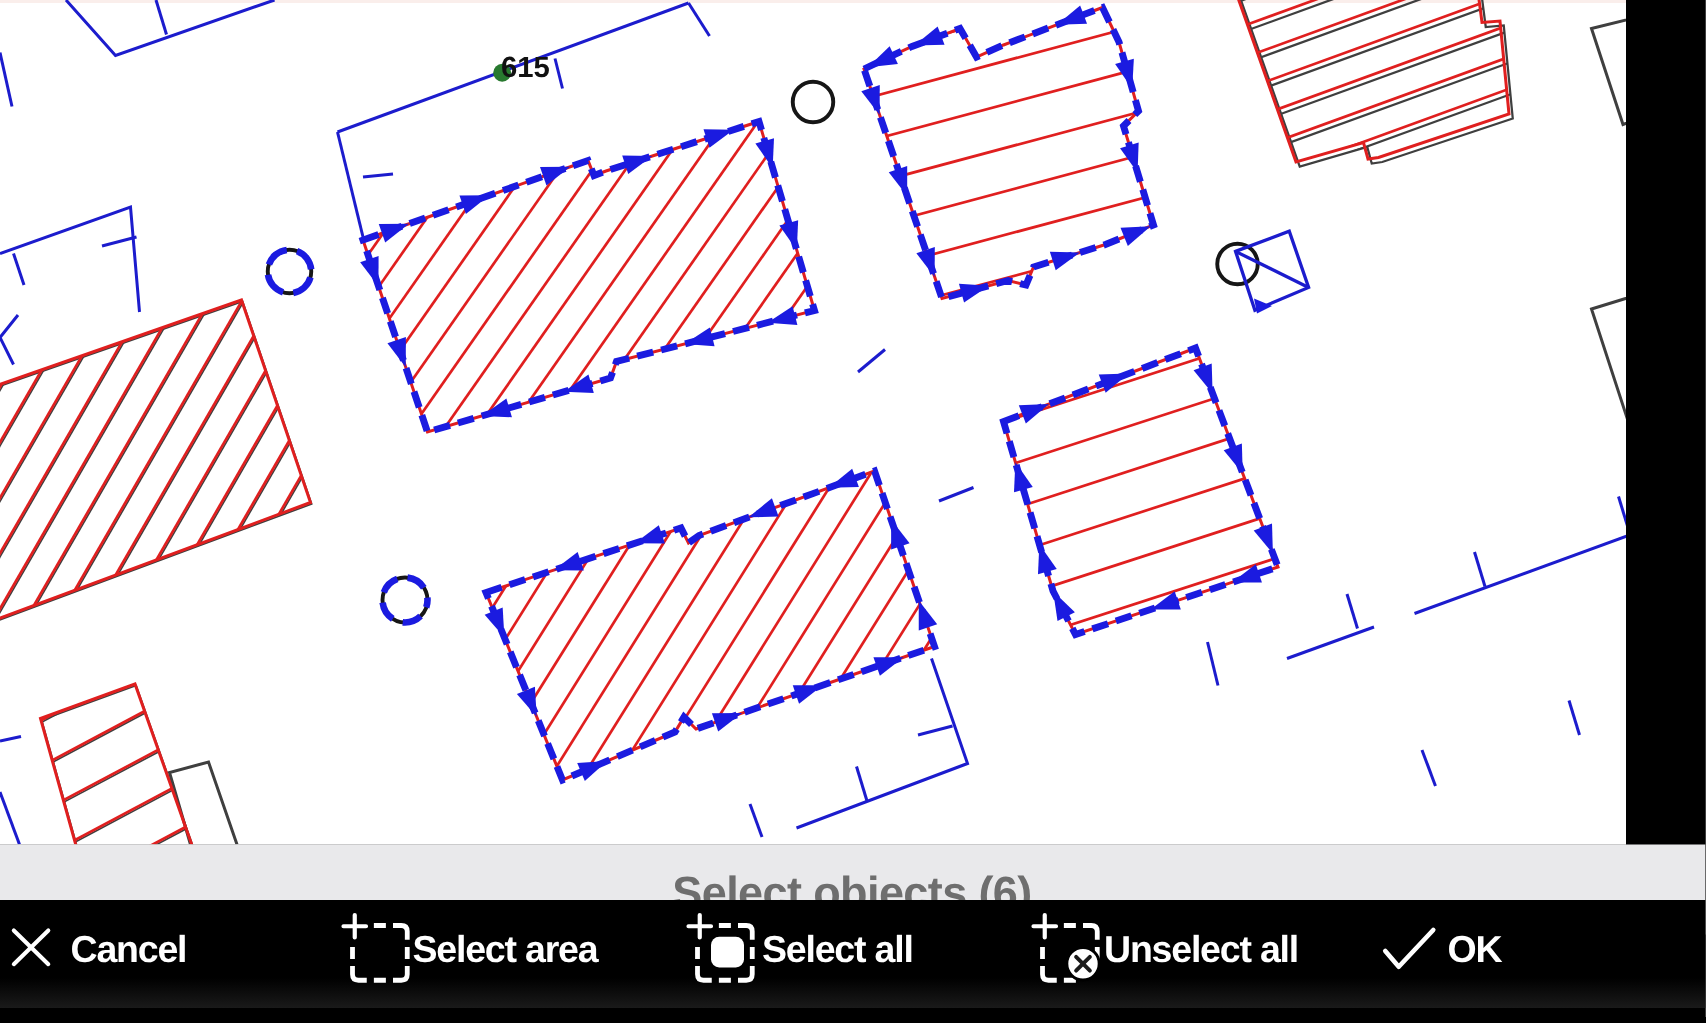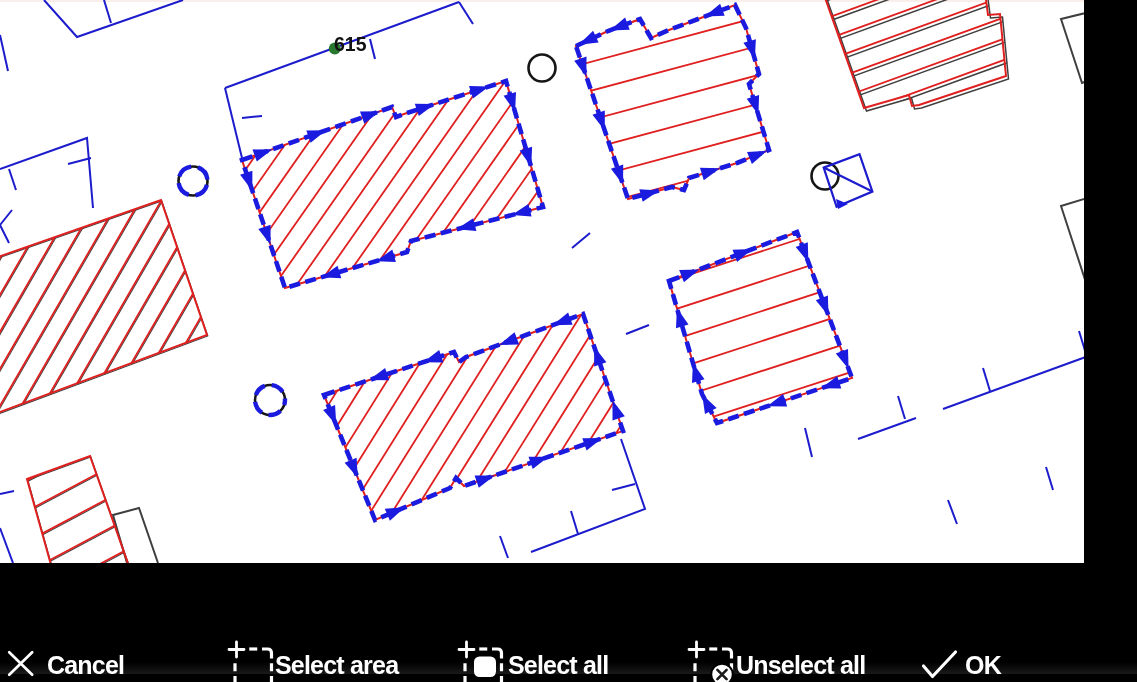--- a/index.html
+++ b/index.html
@@ -1,19 +1,19 @@
 <!DOCTYPE html>
 <html><head><meta charset="utf-8">
 <style>
 html,body{margin:0;padding:0;background:#000;width:1137px;height:682px;overflow:hidden}
 *{box-sizing:border-box}
 .wrap{position:relative;width:1137px;height:682px;font-family:"Liberation Sans",sans-serif}
 .canvas{position:absolute;left:0;top:0;width:1084px;height:563px;background:#fff;overflow:hidden}
 .status{position:absolute;left:0;top:563px;width:1137px;height:60px;background:#e9e9eb;text-align:center}
-.bar{position:absolute;left:0;top:632px;width:1137px;height:42px;background:linear-gradient(#000 72%,#1a1a1a)}
+.bar{position:absolute;left:0;top:600px;width:1137px;height:72px;background:linear-gradient(#000 72%,#1a1a1a)}
 </style></head>
 <body>
 <div class="wrap">
 
 <div class="canvas">
 <svg width="1137" height="563" viewBox="0 0 1137 563" xmlns="http://www.w3.org/2000/svg" style="display:block;background:#fff">
 <defs>
 <clipPath id="cA">
             <polygon points="242.0,160.0 392.0,107.0 396.0,117.0 404.0,114.0 506.0,81.0 543.0,207.0 411.0,241.0 407.0,252.0 285.0,288.0"></polygon>
           </clipPath>
@@ -442,20 +442,25 @@
 <g>
           <circle cx="334.8" cy="48.5" r="6" fill="#28792f"></circle>
         </g>
 
 <g>
           <text x="334" y="51" font-family="Liberation Sans, sans-serif" font-size="19.5" font-weight="bold" fill="#111">615</text>
         </g>
 </svg>
 </div>
 
+<div class="status">
+      <svg width="1137" height="60" viewBox="0 0 1137 60" xmlns="http://www.w3.org/2000/svg" style="display:block">
+        <text x="568" y="42.3" text-anchor="middle" font-family="Liberation Sans, sans-serif" font-size="30" font-weight="bold" fill="#6e6e6e" letter-spacing="-0.4">Select objects (6)</text>
+      </svg>
+    </div>
 
 <div class="bar">
 <svg width="1137" height="59" viewBox="0 623 1137 59" xmlns="http://www.w3.org/2000/svg" style="display:block;position:absolute;left:0;top:0">
 
 <g>
           <path d="M 9.2 643.3 L 32.2 665.8 M 32.2 643.3 L 9.2 665.8" stroke="#fff" stroke-width="2.7" fill="none" stroke-linecap="round"></path>
         </g>
 
 <g>
           <path d="M 229.0 640.5 h 15 M 236.5 633.0 v 15" stroke="#fff" stroke-width="2.8" fill="none" stroke-linecap="round"></path>

